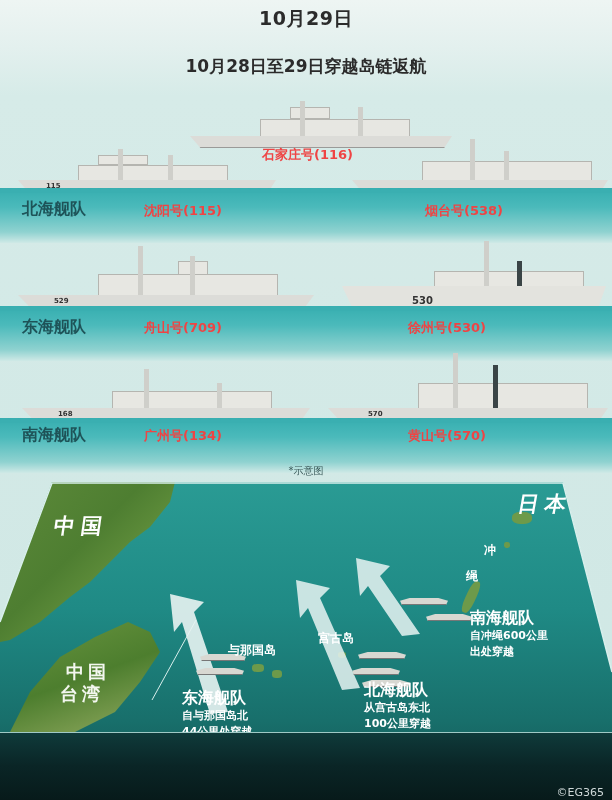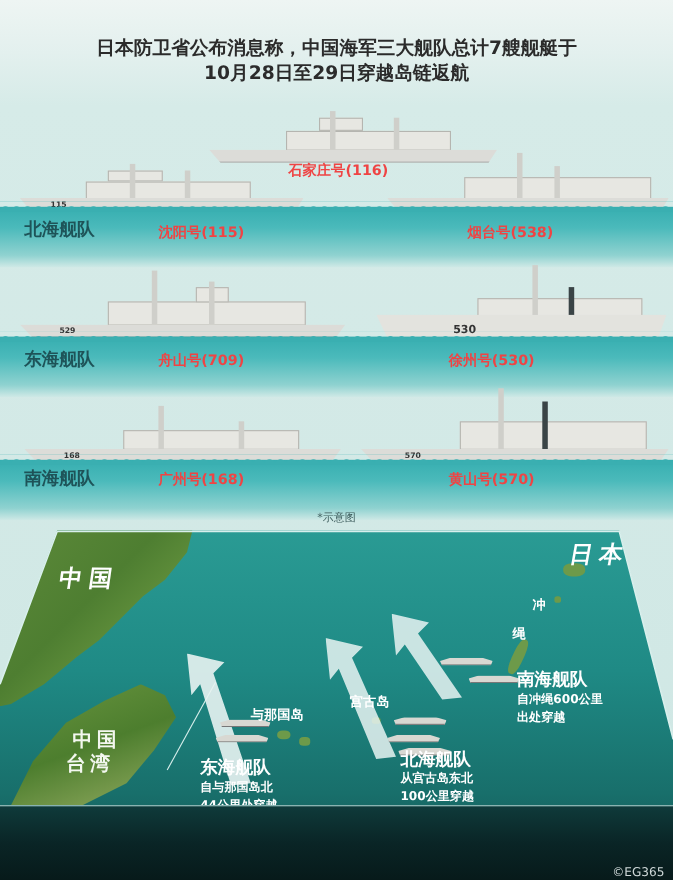--- a/index.html
+++ b/index.html
@@ -50,21 +50,21 @@
     background: linear-gradient(180deg, #0f3b3b 0%, #0a2526 50%, #071a1a 100%); }
   .bottom-line { position:absolute; left:0; top:250px; width:612px; height:1px; background:#9fc9c6; }
   .watermark { position:absolute; right:8px; top:304px; font-size:11px; color:#cfd8d8; }
   .mini-ship { position:absolute; height:7px; background:#d8d8d2; border-bottom:1px solid #777;
     clip-path: polygon(0 40%, 20% 0, 80% 0, 100% 40%, 96% 100%, 4% 100%); }
 </style>
 </head>
 <body>
 
 <div class="header">
-  <div class="line1">日本防卫省公布消息称，中国海军三大舰队总计7艘舰艇于</div>
+  <div class="date">10月29日</div>
   <div class="line2">10月28日至29日穿越岛链返航</div>
 </div>
 
 <div>
   <div class="ship" style="left:190px;top:100px;width:262px;height:48px;">
     <div class="deck" style="left:70px;width:150px;height:18px;"></div>
     <div class="deck" style="left:100px;bottom:29px;width:40px;height:12px;"></div>
     <div class="mast" style="left:110px;height:36px;"></div>
     <div class="mast" style="left:168px;height:30px;"></div>
     <div class="hull"></div>
@@ -122,21 +122,21 @@
   </div>
   <div class="ship" style="left:328px;top:356px;width:280px;height:64px;">
     <div class="deck" style="left:90px;width:170px;height:26px;"></div>
     <div class="mast" style="left:125px;height:56px;"></div>
     <div class="mast" style="left:165px;height:44px;background:#3a4446;"></div>
     <div class="hull"></div>
     <div class="num" style="left:40px;">570</div>
   </div>
   <div class="band" style="top:418px;"></div>
   <div class="fleet-label" style="left:22px;top:425px;">南海舰队</div>
-  <div class="ship-label" style="left:144px;top:427px;">广州号(168)</div>
+  <div class="ship-label" style="left:144px;top:427px;">广州号(134)</div>
   <div class="ship-label" style="left:408px;top:427px;">黄山号(570)</div>
 </div>
 
 <div class="note">*示意图</div>
 
 <div class="map">
   <div class="sea"></div>
   <div class="land-china"></div>
   <div class="land-taiwan"></div>
   <svg class="frame" width="612" height="318">

